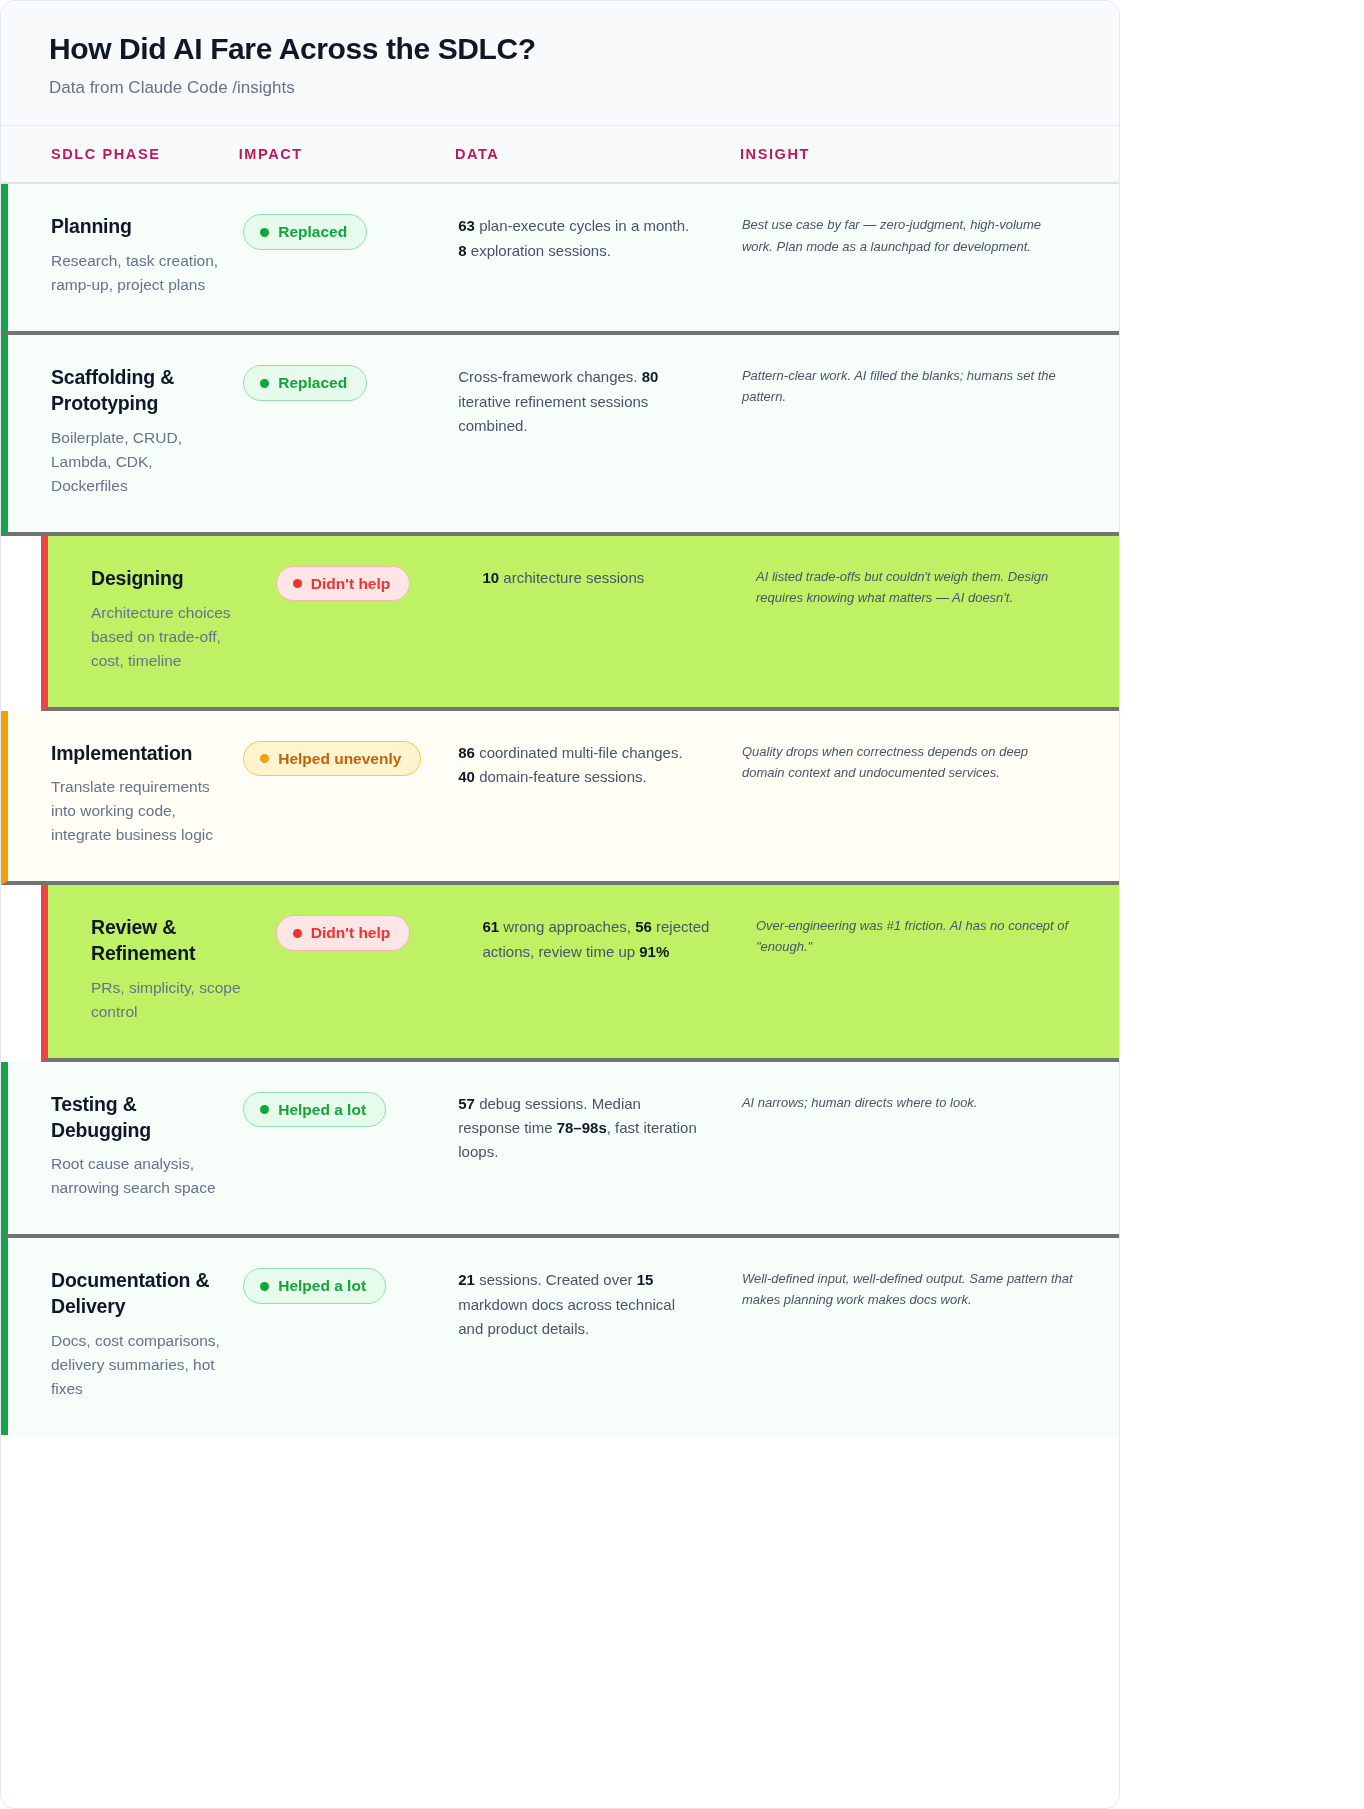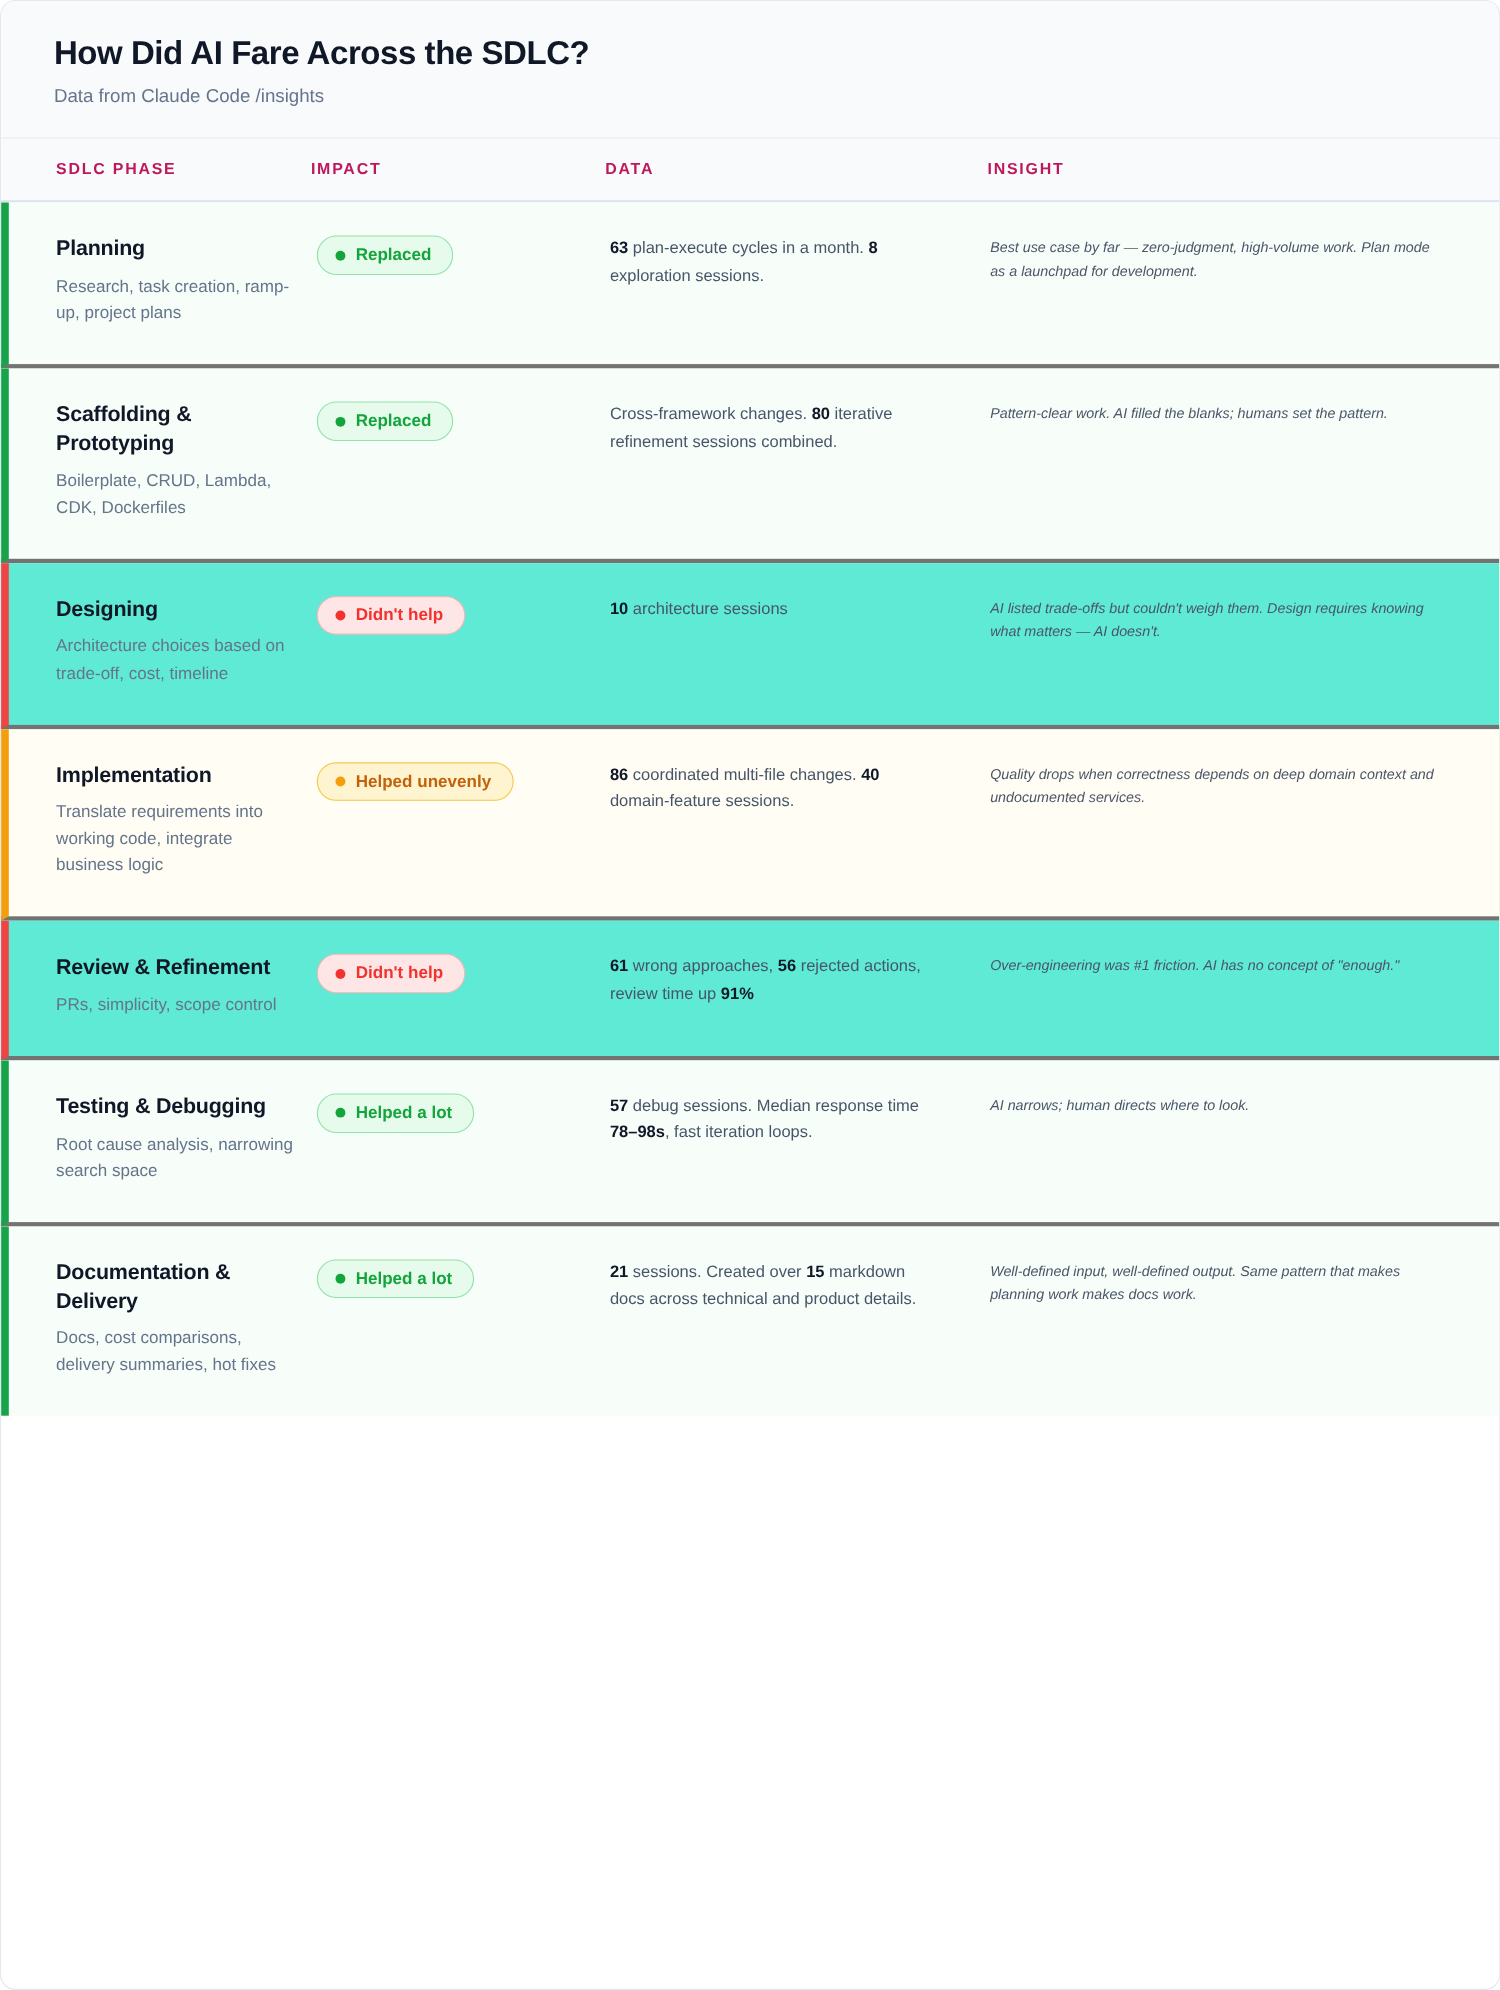--- a/index.html
+++ b/index.html
@@ -4,21 +4,21 @@
 <style>
   * { box-sizing: border-box; margin: 0; padding: 0; }
 
   html, body {
     width: 1364px;
     background: #ffffff;
     font-family: "Liberation Sans", sans-serif;
   }
 
   .card {
-    width: 1364px;
+    width: 1120px;
     min-height: 1809px;
     background: #ffffff;
     border: 1px solid #e2e8f0;
     border-radius: 14px;
     overflow: hidden;
   }
 
   
   .header {
     background: #f8fafc;
@@ -64,21 +64,21 @@
   .row {
     display: flex;
     border-bottom: 4px solid #737373;
     border-left: 7px solid transparent;
     padding: 30px 0 34px 0;
     position: relative;
   }
   .row:last-child { border-bottom: none; }
 
   .row.tone-green  { background: #f7fdf8; border-left-color: #16a34a; }
-  .row.tone-red    { background: #5eead4; border-left-color: #ef4444; }
+  .row.tone-red    { background: #bef264; border-left-color: #ef4444; margin-left: 40px; }
   .row.tone-amber  { background: #fffdf4; border-left-color: #f59e0b; }
 
   .row .c-phase { padding-left: 43px; }
 
   
   .phase-name {
     font-size: 19.5px;
     font-weight: bold;
     color: #101828;
     line-height: 1.32;

